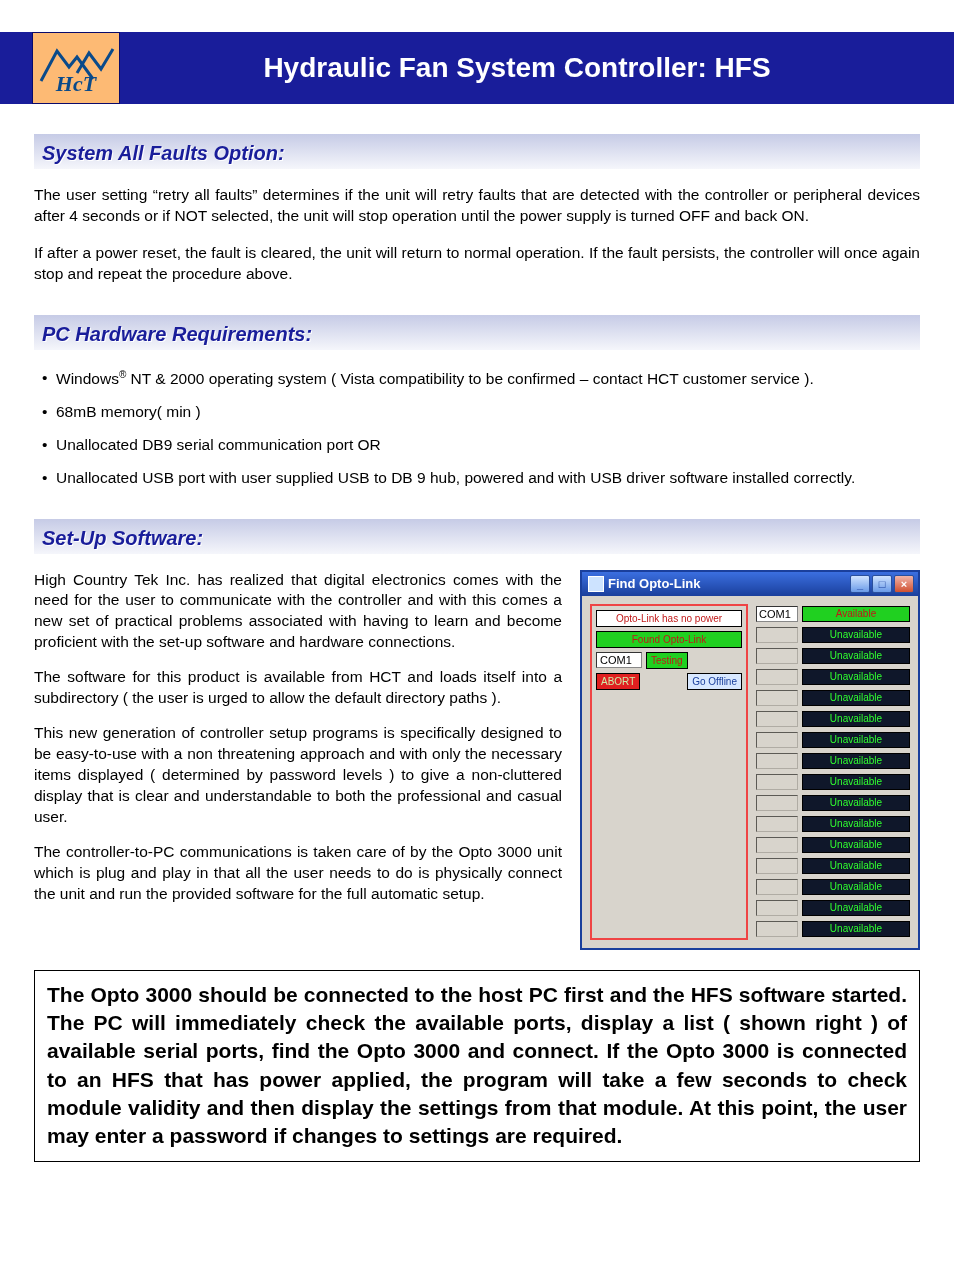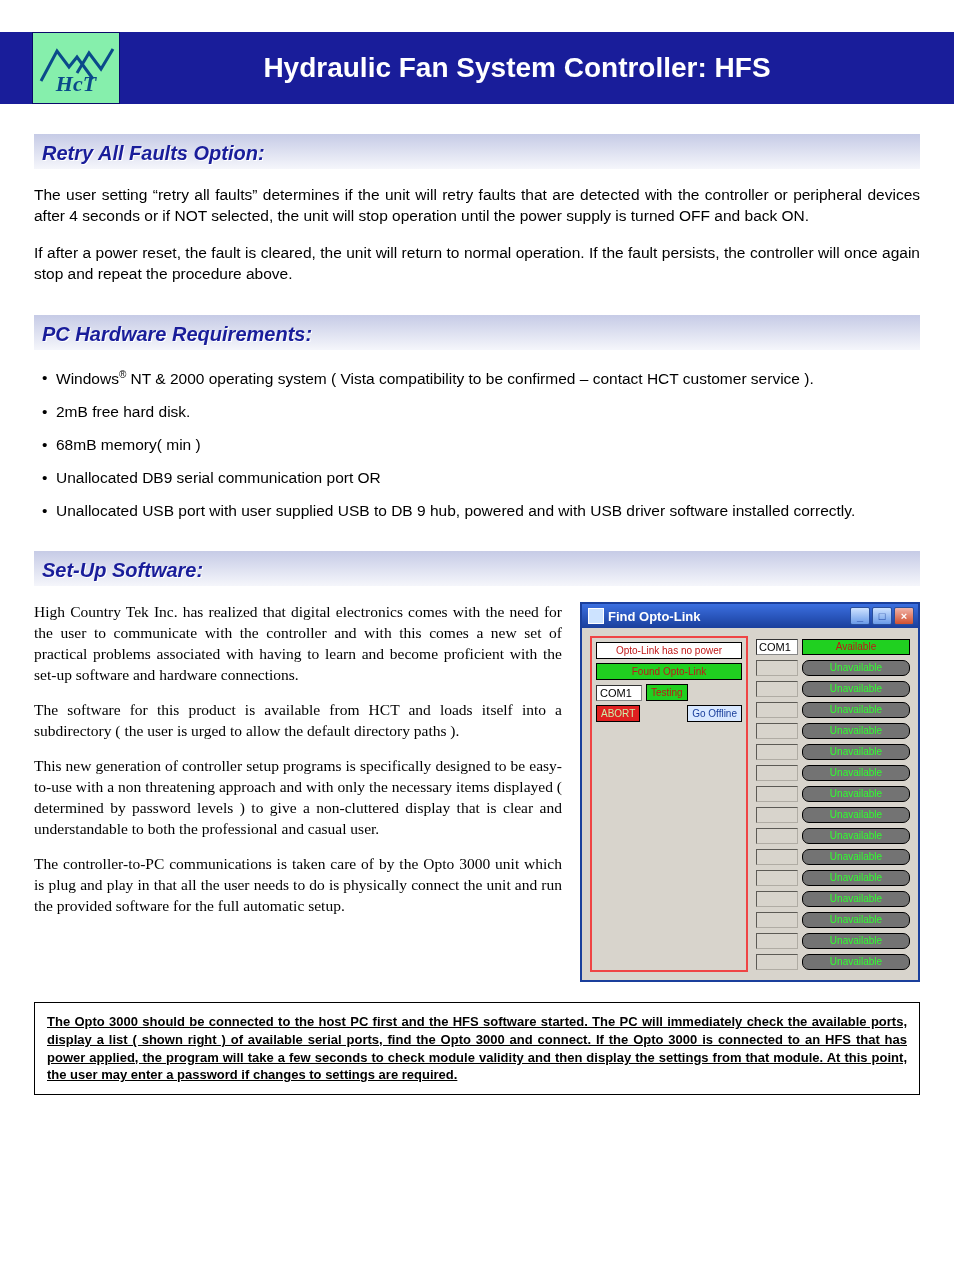--- a/index.html
+++ b/index.html
@@ -7,21 +7,21 @@
   .page { padding: 0 0 40px 0; }
   .header-band {
     background: #191d9a;
     height: 72px;
     display: flex;
     align-items: center;
     margin: 32px 0 0 0;
   }
   .logo-box {
     width: 88px; height: 72px;
-    background: #86efac;
+    background: #fdba74;
     margin-left: 32px;
     border: 1px solid #0a0a6a;
     display: flex; align-items: center; justify-content: center;
     position: relative; overflow: hidden;
   }
   .logo-mountain {
     position: absolute; top: 10px; left: 6px;
   }
   .logo-text {
     position: absolute; bottom: 6px; left: 0; right: 0;
@@ -57,21 +57,21 @@
     margin-top: 16px;
     text-align: justify;
   }
   ul.reqs { margin: 18px 0 0 8px; list-style: none; }
   ul.reqs li { font-size: 15.5px; line-height: 1.35; margin: 12px 0; padding-left: 14px; position: relative; }
   ul.reqs li::before { content: "•"; position: absolute; left: 0; top: 0; }
   .bold { font-weight: normal; }
   .sup { vertical-align: super; font-size: 10px; }
   .two-col { display: flex; gap: 18px; align-items: flex-start; margin-top: 16px; }
   .two-col .col-text { flex: 1; }
-  .two-col .col-text p { font-size: 15.5px; line-height: 1.35; text-align: justify; margin-bottom: 14px; font-family: Liberation Serif, serif; }
+  .two-col .col-text p { font-size: 15.5px; line-height: 1.35; text-align: justify; margin-bottom: 14px; }
   
   .win {
     width: 340px;
     font-family: Tahoma, Arial, sans-serif;
     border: 2px solid #1a3f9c;
   }
   .win-titlebar {
     background: linear-gradient(180deg,#3b6fe0 0%,#1a3f9c 100%);
     color: #fff;
     font-size: 13px; font-weight: bold;
@@ -111,65 +111,63 @@
   .smallbtn.offline { background:#d8e8ff; color:#1a3f9c; }
   .smallbtn.abort { background:#e02020; color:#cceeaa;text-align:right; }
   .row { display:flex; align-items:center; gap:4px; margin-bottom:4px; }
   .com-field { border:1px inset #888; background:#fff; font-size:11px; padding:1px 3px; width:46px; height:16px; }
   .panel-right { flex:1; }
   .port-row { display:flex; align-items:center; height:21px; gap:4px; }
   .port-label { width:42px; font-size:11px; border:1px inset #888; background:#fff; padding:0 2px; height:16px; line-height:14px; }
   .port-label.blank { background:#d8d4cc; border-color:#b0aca4; }
   .port-status { flex:1; border:1px solid #000; font-size:10px; text-align:center; height:16px; line-height:14px; }
   .port-status.avail { background:#20d020; color:#c01818; }
-  .port-status.unavail { background:#737373; color:#30ff30;border-radius:7px; }
+  .port-status.unavail { background:#0f172a; color:#30ff30; }
   .note-box {
     margin: 20px 34px 0 34px;
     border: 1px solid #000;
     padding: 10px 12px;
-    font-size: 13px;
+    font-size: 21px;
     font-weight: bold;
     line-height: 1.35;
     text-align: justify;
-    text-decoration: underline;
   }
 </style>
 </head>
 <body>
 
 <div class="page">
   <div class="header-band">
     <div class="logo-box">
       <svg class="logo-mountain" width="76" height="40" viewBox="0 0 76 40">
         <polyline points="2,38 18,8 30,24 38,14 54,36" fill="none" stroke="#0a4a8a" stroke-width="3"></polyline>
         <polyline points="38,30 50,10 62,26 74,6" fill="none" stroke="#0a4a8a" stroke-width="3"></polyline>
       </svg>
       <div class="logo-text">HcT</div>
     </div>
     <div class="header-title">Hydraulic Fan System Controller: HFS</div>
   </div>
 
   <div class="content">
 
     <div class="section-head">
-      <h2>Retry All Faults Option:</h2>
+      <h2>System All Faults Option:</h2>
     </div>
     <p class="body-text">
       <span>The user setting “</span><span class="bold">retry all faults</span><span>” determines if the unit will retry faults that are detected with the controller or peripheral devices after 4 seconds or if </span><span class="bold">NOT selected</span><span>, the unit will stop operation until the power supply is turned OFF and back ON.</span>
     </p>
     <p class="body-text">If after a power reset, the fault is cleared, the unit will return to normal operation. If the fault persists, the controller will once again stop and repeat the procedure above.</p>
 
     <div class="section-head">
       <h2>PC Hardware Requirements:</h2>
     </div>
     <ul class="reqs">
       <li>
         <span>Windows</span><span class="sup">®</span><span> NT &amp; 2000 operating system ( Vista compatibility to be confirmed  – contact HCT customer service ).</span>
       </li>
-      <li>2mB free hard disk.</li>
       <li>68mB memory( min )</li>
       <li>
         <span>Unallocated DB9 serial communication port </span><span class="bold">OR</span>
       </li>
       <li>Unallocated USB port with user supplied USB to DB 9 hub, powered and with USB driver software installed correctly.</li>
     </ul>
 
     <div class="section-head">
       <h2>Set-Up Software:</h2>
     </div>

